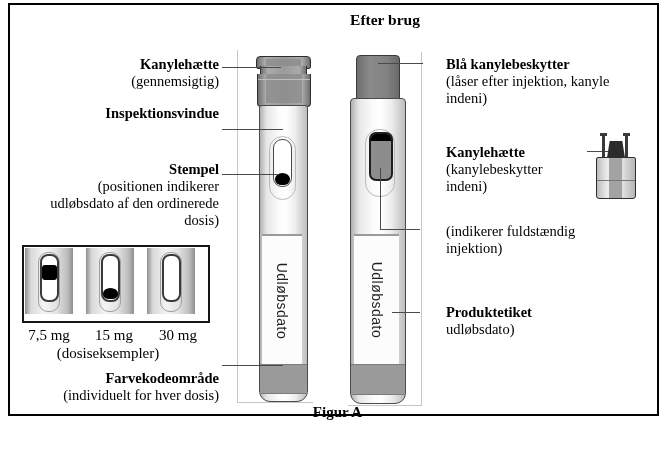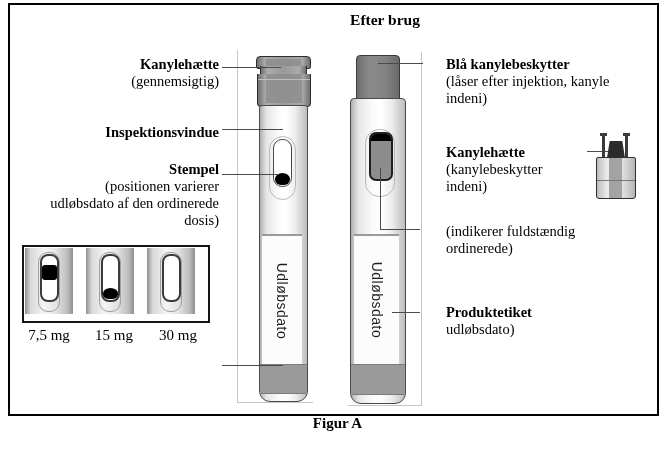--- a/index.html
+++ b/index.html
@@ -95,28 +95,32 @@
   <div class="abs leader-h" style="left:378px;top:63px;width:45px;"></div>
   <div class="abs leader-v" style="left:380px;top:168px;height:62px;"></div>
   <div class="abs leader-h" style="left:380px;top:229px;width:40px;"></div>
   <div class="abs leader-h" style="left:392px;top:312px;width:28px;"></div>
   <div class="abs leader-h" style="left:587px;top:151px;width:22px;"></div>
 
   <div class="abs ltext" style="top:56px;">
     <div class="bold">Kanylehætte</div>
     <div>(gennemsigtig)</div>
   </div>
-  <div class="abs ltext" style="top:124px;">
+  <div class="abs ltext" style="top:105px;">
     <div class="bold">Inspektionsvindue</div>
   </div>
   <div class="abs ltext" style="top:161px;">
     <div class="bold">Stempel</div>
-    <div>(positionen varierer</div>
+    <div>(positionen indikerer</div>
     <div>udløbsdato af den ordinerede</div>
     <div>dosis)</div>
+  </div>
+  <div class="abs ltext" style="top:370px;">
+    <div class="bold">Farvekodeområde</div>
+    <div>(individuelt for hver dosis)</div>
   </div>
 
   <div class="abs" id="dose-box">
     <div class="dose-cell" style="left:1px;">
       <div class="cell-recess"></div>
       <div class="cell-window">
         <div style="position:absolute;left:0;right:0;top:9px;height:15px;background:#000;border-radius:3px;"></div>
       </div>
     </div>
     <div class="dose-cell" style="left:62px;">
@@ -126,47 +130,48 @@
       </div>
     </div>
     <div class="dose-cell" style="left:123px;">
       <div class="cell-recess"></div>
       <div class="cell-window"></div>
     </div>
   </div>
   <div class="abs dose-label" style="left:18px;top:327px;width:62px;">7,5 mg</div>
   <div class="abs dose-label" style="left:83px;top:327px;width:62px;">15 mg</div>
   <div class="abs dose-label" style="left:147px;top:327px;width:62px;">30 mg</div>
+  <div class="abs dose-label" style="left:28px;top:345px;width:160px;">(dosiseksempler)</div>
 
   <div class="abs rtext" style="top:56px;">
     <div class="bold">Blå kanylebeskytter</div>
     <div>(låser efter injektion, kanyle</div>
     <div>indeni)</div>
   </div>
   <div class="abs rtext" style="top:144px;">
     <div class="bold">Kanylehætte</div>
     <div>(kanylebeskytter</div>
     <div>indeni)</div>
   </div>
   <div class="abs rtext" style="top:223px;">
     <div>(indikerer fuldstændig</div>
-    <div>ordinerede)</div>
+    <div>injektion)</div>
   </div>
   <div class="abs rtext" style="top:304px;">
     <div class="bold">Produktetiket</div>
     <div>udløbsdato)</div>
   </div>
 
   <div class="abs" style="left:594px;top:130px;width:44px;height:70px;">
     <div class="prong" style="left:8px;top:3px;"></div>
     <div class="prong-cap" style="left:6px;top:3px;"></div>
     <div class="prong" style="left:31px;top:3px;"></div>
     <div class="prong-cap" style="left:29px;top:3px;"></div>
     <div style="position:absolute;left:13px;top:11px;width:18px;height:17px;background:#2b2b2b;clip-path:polygon(15% 0,85% 0,100% 100%,0 100%);"></div>
     <div style="position:absolute;left:2px;top:27px;width:38px;height:40px;border:1.5px solid #2e2e2e;border-radius:2px 2px 3px 3px;background:linear-gradient(90deg,#bdbdbd,#e9e9e9 25%,#f5f5f5 45%,#dddddd 70%,#b5b5b5);">
       <div style="position:absolute;left:12px;top:0;width:13px;height:100%;background:#a3a3a3;"></div>
       <div style="position:absolute;left:0;right:0;top:22px;height:1px;background:#777;"></div>
     </div>
   </div>
 
-  <div class="abs" id="figur-caption" style="left:280px;top:415px;width:115px;">Figur A</div>
+  <div class="abs" id="figur-caption" style="left:280px;top:404px;width:115px;">Figur A</div>
 
 </div>
 
 </body></html>

